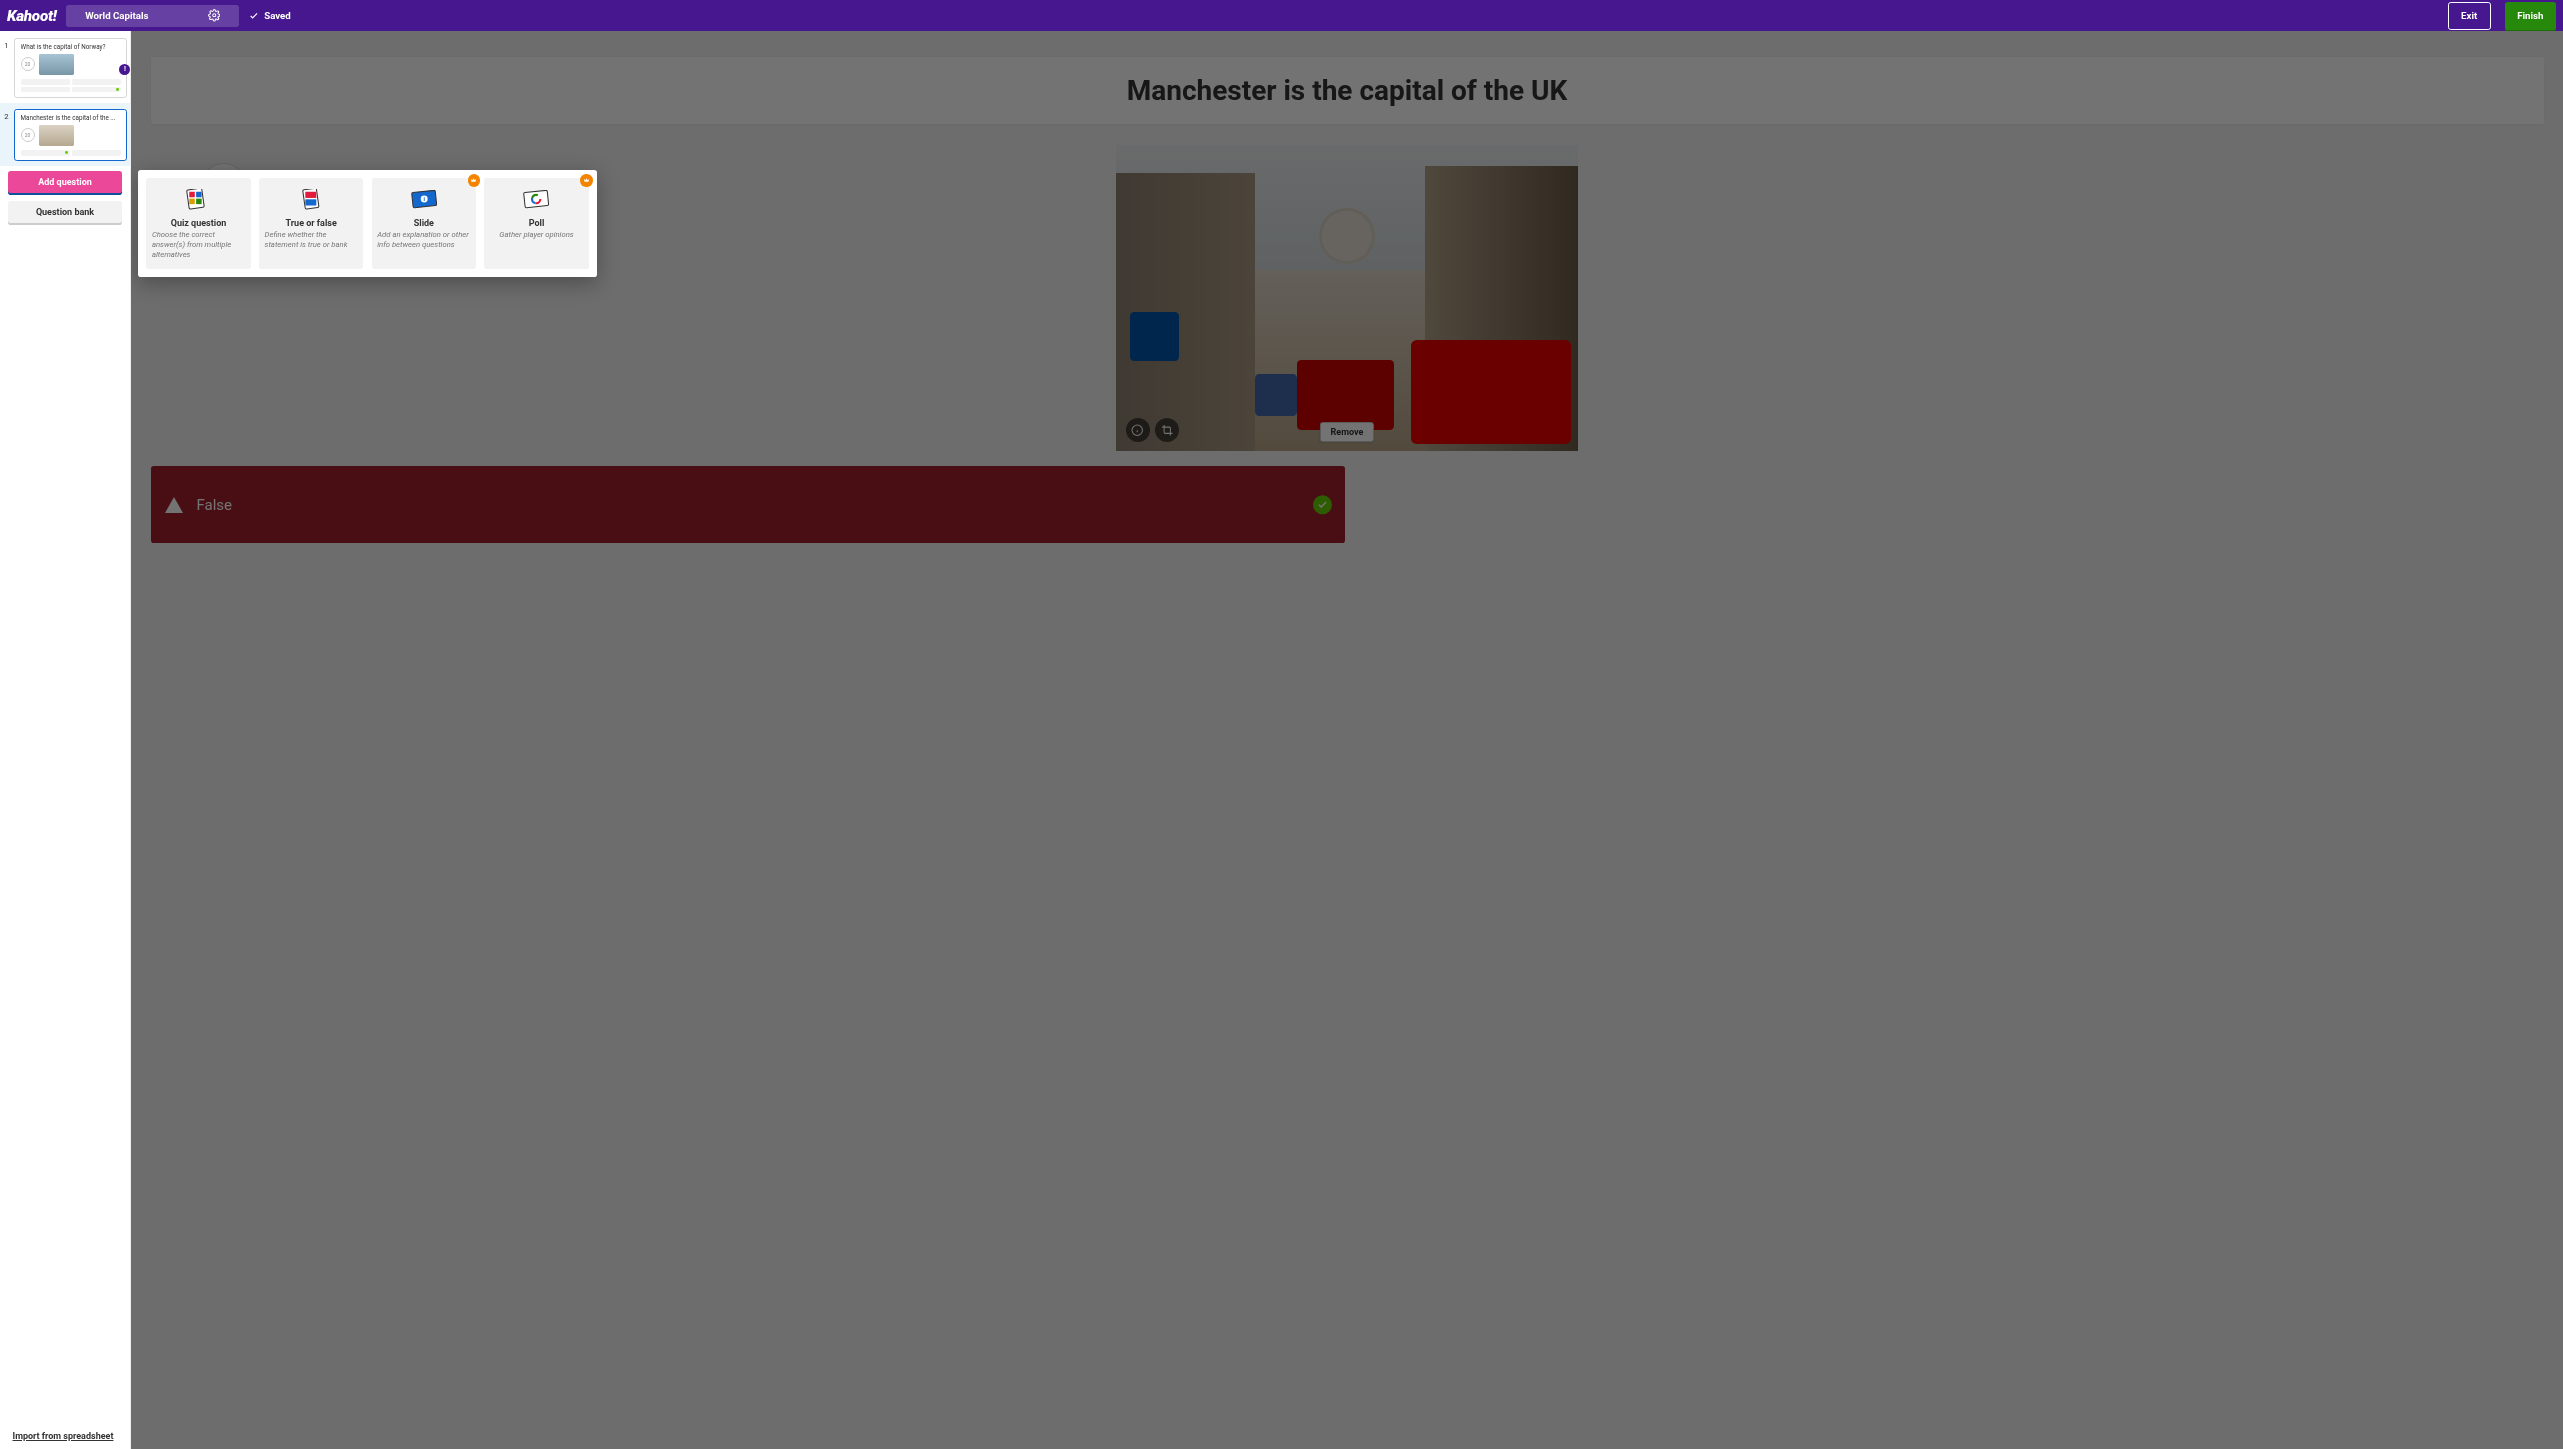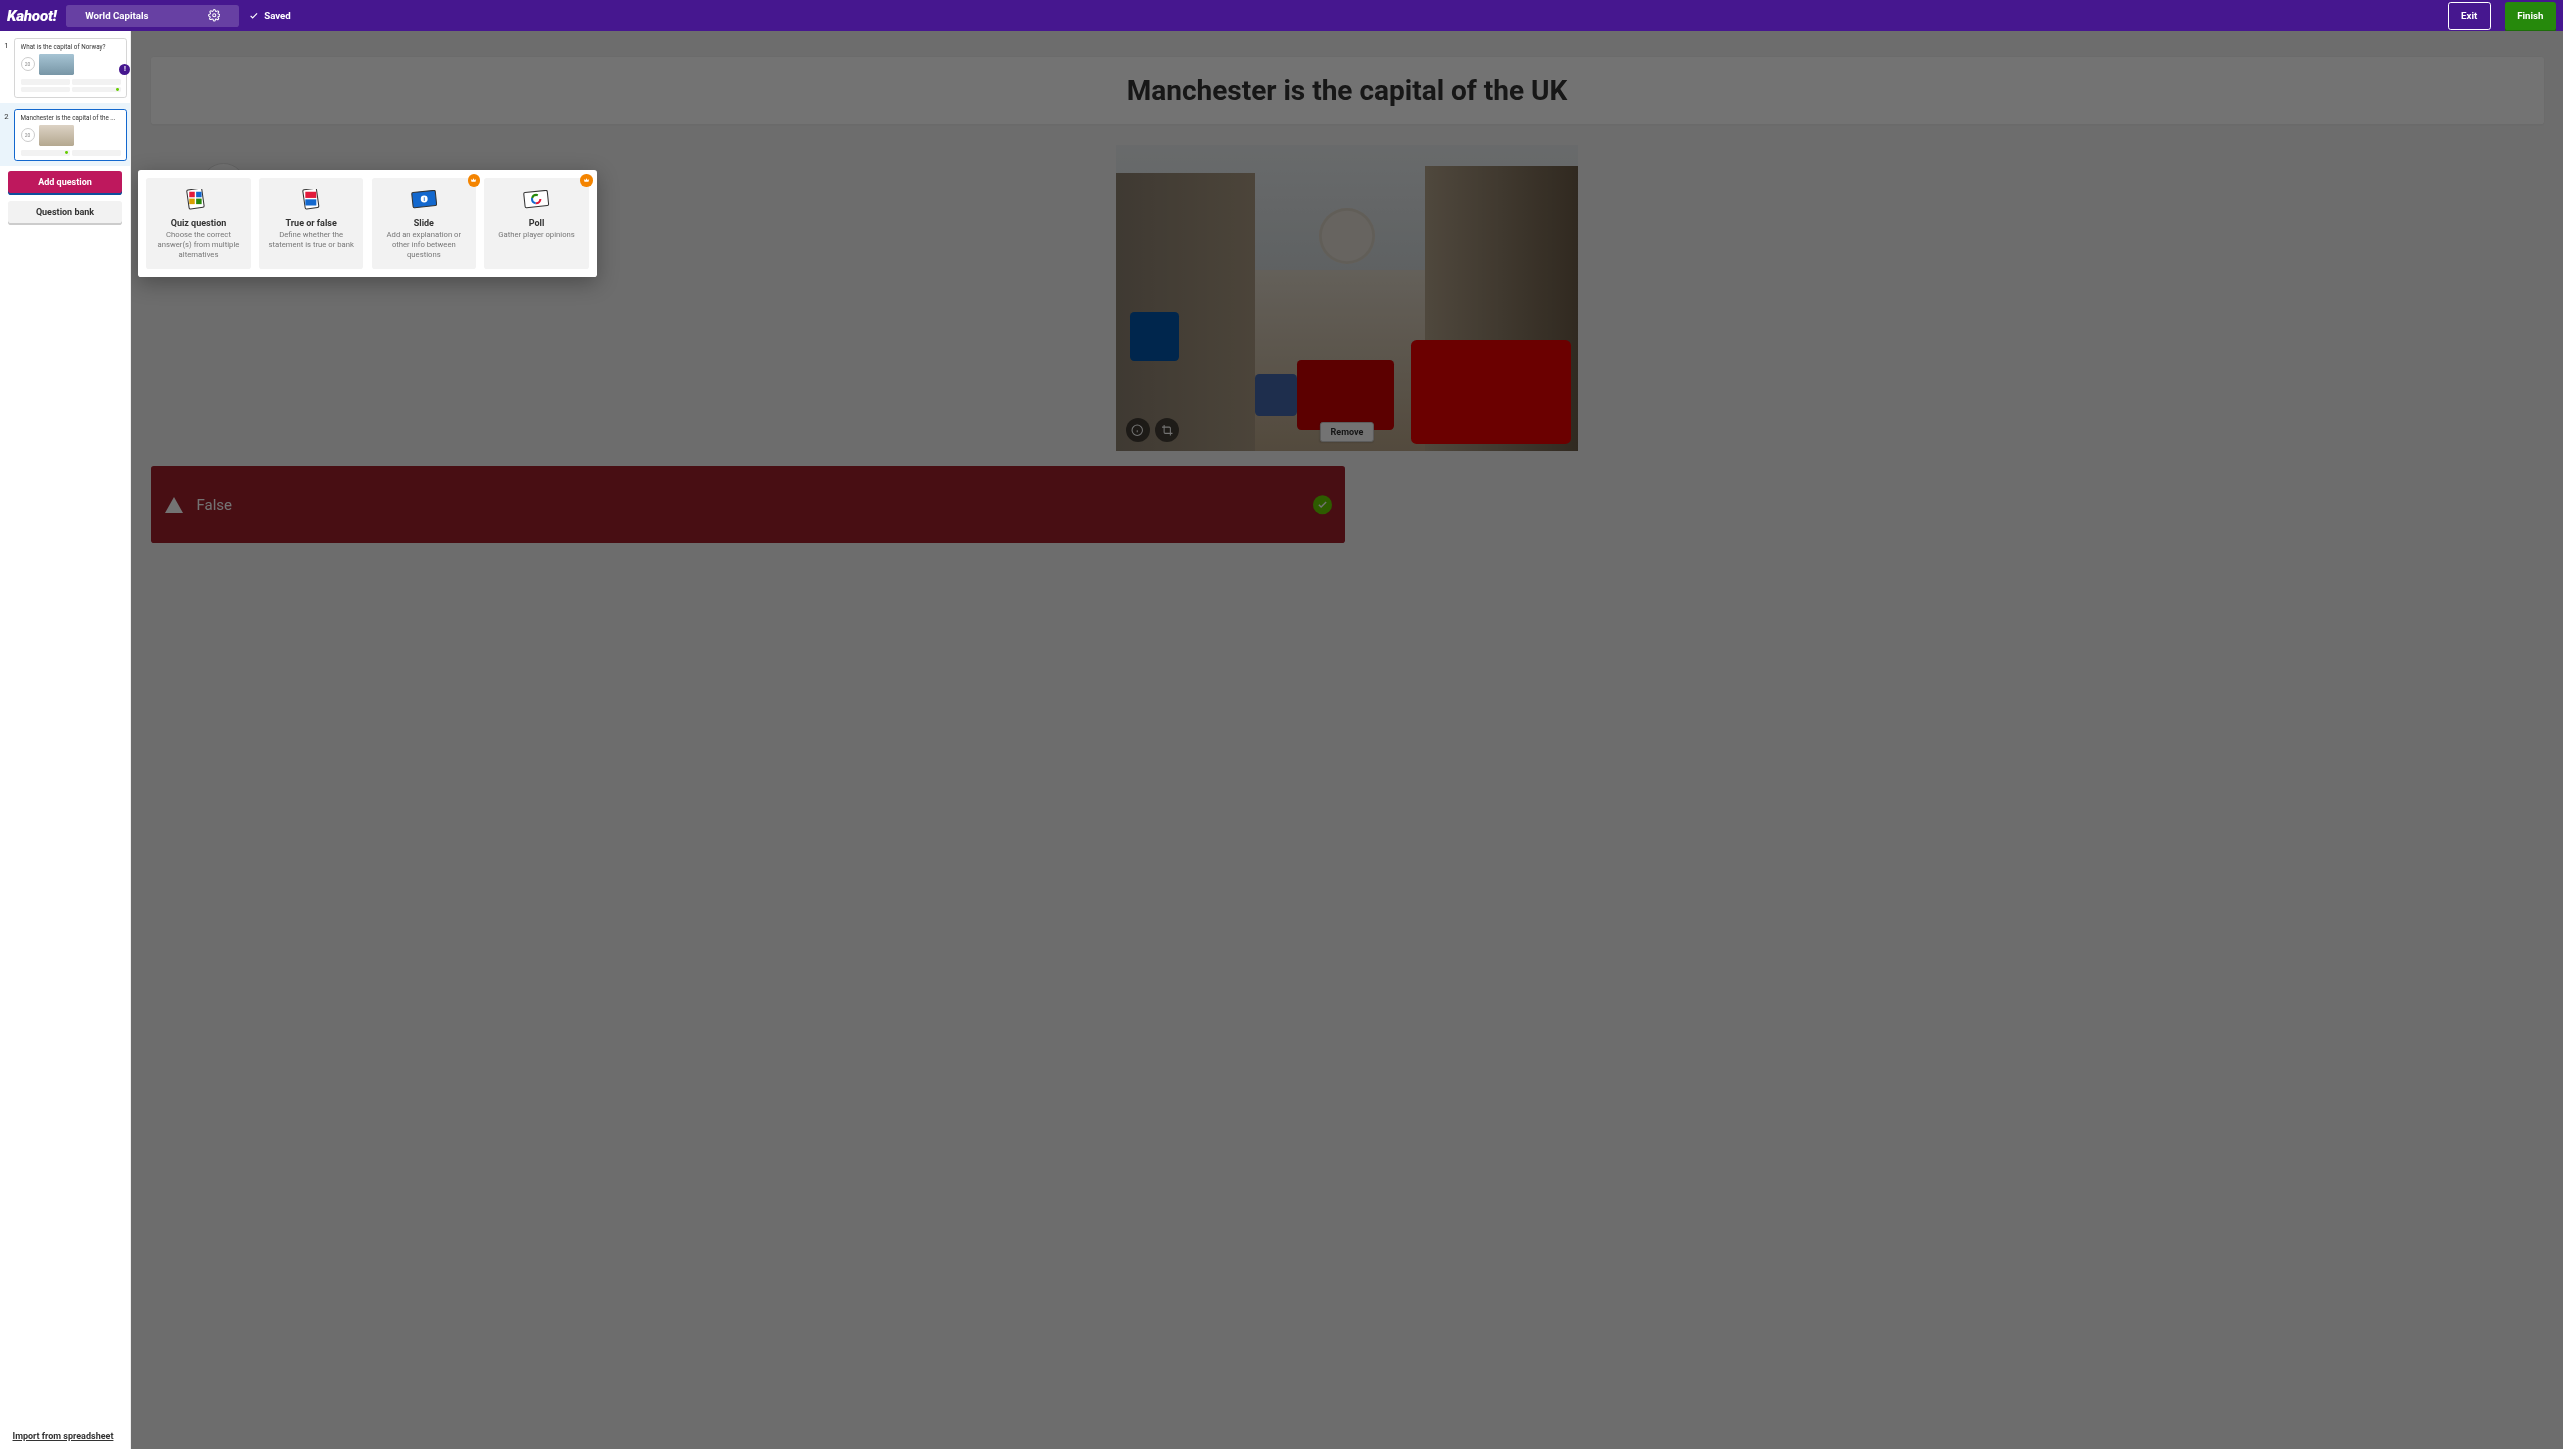--- a/index.html
+++ b/index.html
@@ -96,21 +96,21 @@
 
 .sidebar-btn {
   margin: 4.2px 8.3px;
   height: 22px;
   border: none;
   border-radius: 2.8px;
   font-weight: 700;
   font-size: 9px;
   cursor: pointer;
 }
-.add-q-btn { background: #be185d; color: #fff; box-shadow: 0 2.1px 0 #0f4f9c; }
+.add-q-btn { background: #ec4899; color: #fff; box-shadow: 0 2.1px 0 #0f4f9c; }
 .qbank-btn { background: #f2f2f2; color: #333; box-shadow: 0 2.1px 0 #ccc; }
 
 .sidebar-spacer { flex: 1; }
 .import-link { margin: 0 0 8.3px 12.5px; font-size: 9px; font-weight:700; color: #333; text-decoration: underline; cursor:pointer; }
 
 
 .editor {
   flex: 1;
   background: #f2f2f2;
   position: relative;
@@ -209,21 +209,21 @@
   display:grid; grid-template-columns:repeat(4,1fr); gap:8.3px;
 }
 .qtype {
   background:#f2f2f2; border-radius:2.8px;
   padding:9.7px 5.6px 8.3px;
   display:flex; flex-direction:column; align-items:center;
   cursor:pointer; position:relative;
 }
 .qtype-ic { width:29px; height:24px; margin-bottom:5.6px; display:flex; align-items:center; justify-content:center; }
 .qtype h4 { font-size:9px; font-weight:700; color:#333; margin-bottom:2.8px; }
-.qtype p { font-size:7.7px; color:#777; text-align:center; line-height:1.3; }
+.qtype p { font-size:7.7px; color:#777; line-height:1.3;font-style:italic; }
 .crown {
   position:absolute; top:-4.2px; right:-4.2px;
   width:12.5px; height:12.5px; border-radius:50%; background:#f48400;
   display:flex; align-items:center; justify-content:center;
   font-size:7px; color:#fff;
 }
 </style>
 </head>
 <body>
 

